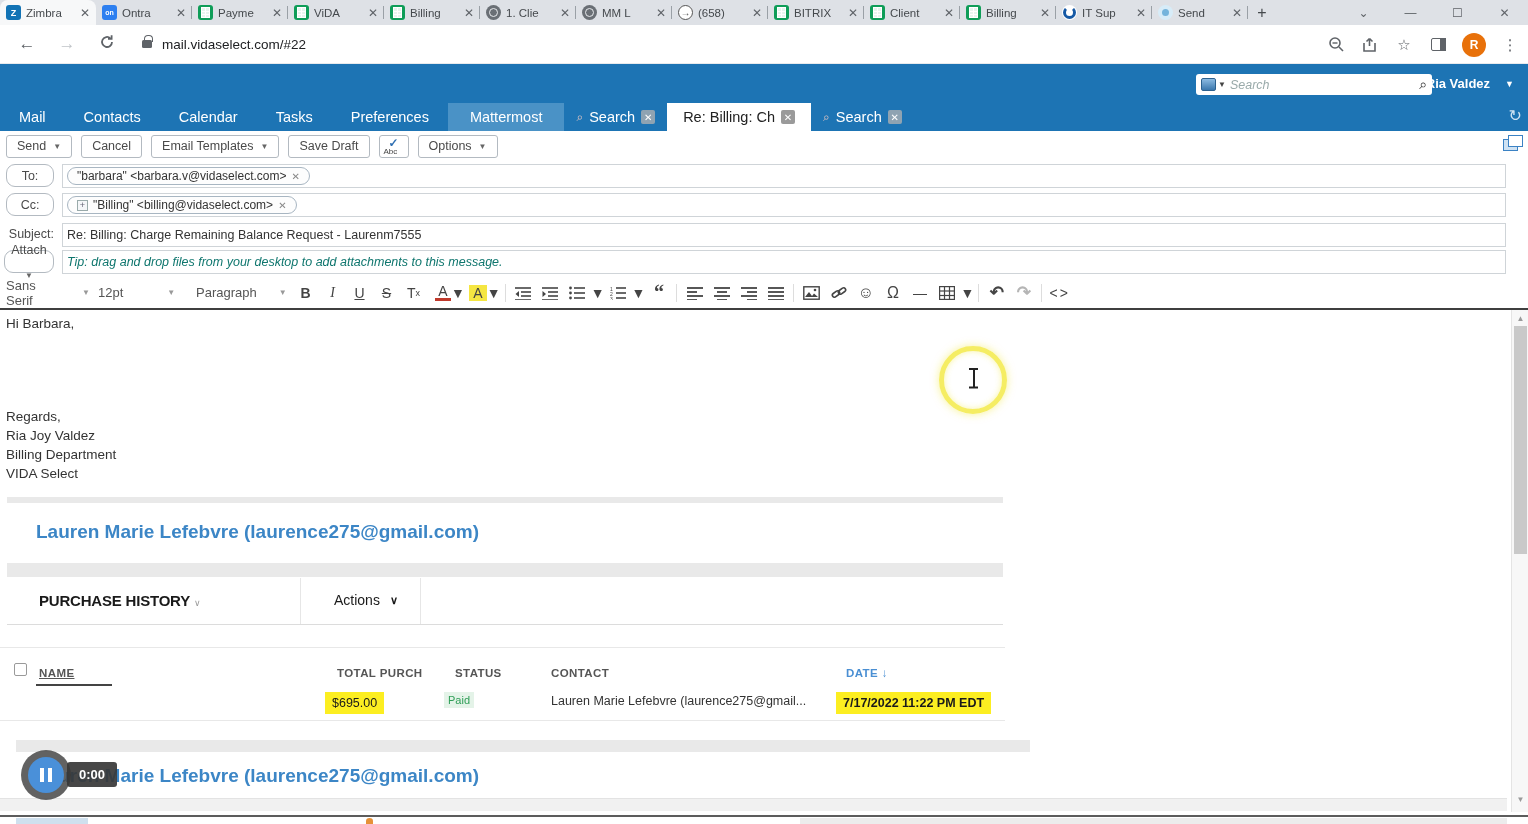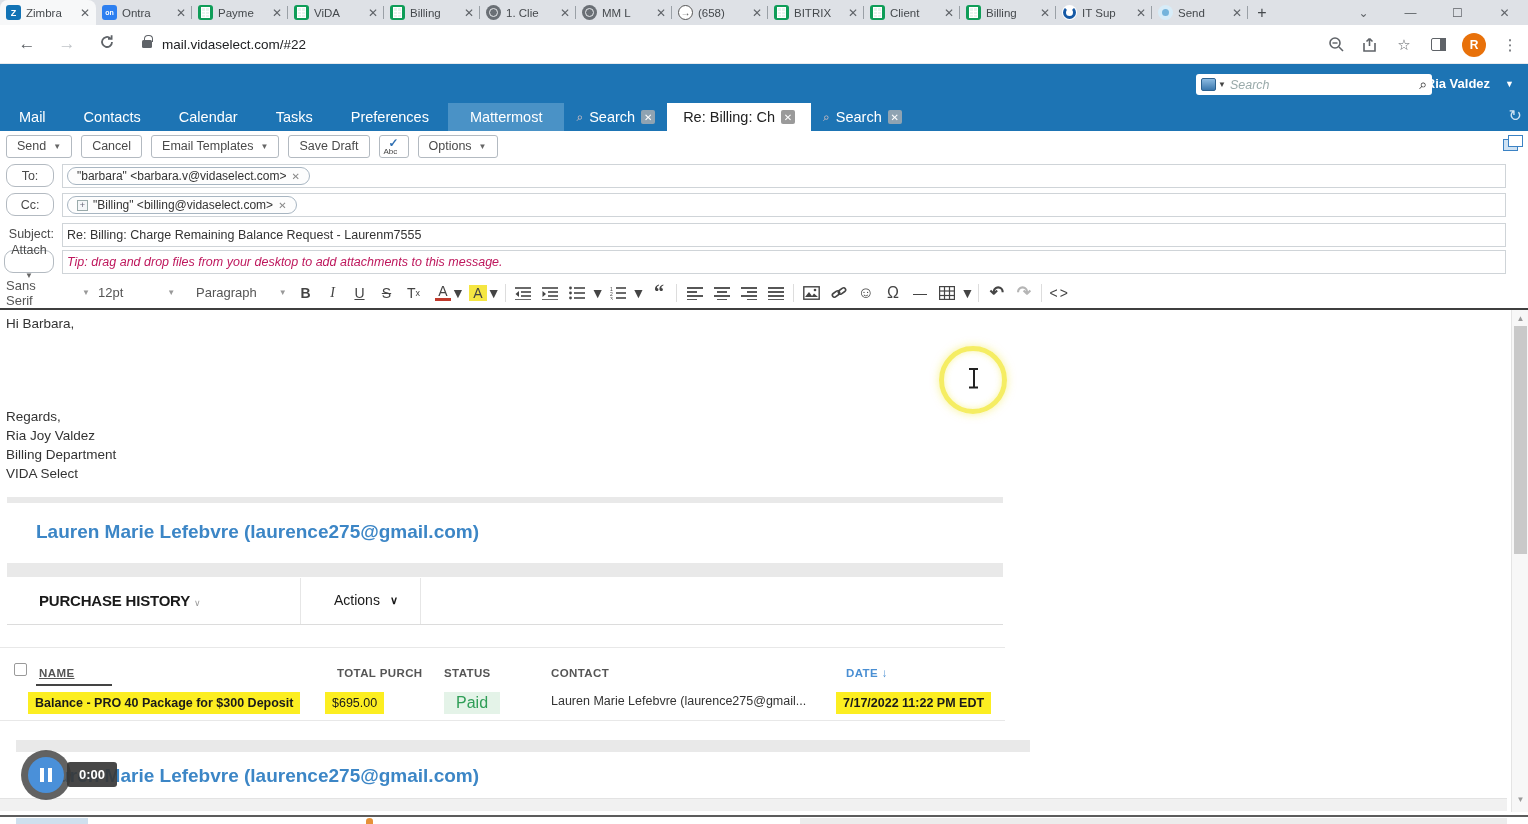--- a/index.html
+++ b/index.html
@@ -80,21 +80,21 @@
 
   
   .fieldrow { position:absolute; left:0; width:1528px; display:flex; align-items:flex-start; }
   .flabel-btn { width:48px; height:23px; margin-left:6px; border:1px solid #b3bac1; border-radius:9px; color:#4a4a4a; font-size:12.5px; background:#fff; display:flex; align-items:center; justify-content:center; }
   .flabel-txt { width:48px; margin-left:6px; text-align:right; color:#4a4a4a; font-size:12.5px; padding-top:4px; }
   .fbox { flex:1; margin:0 22px 0 8px; border:1px solid #cfd4d8; min-height:24px; display:flex; align-items:center; padding:1px 4px; }
   .chip { display:flex; align-items:center; gap:5px; border:1px solid #a8b6c2; border-radius:11px; background:#fdfdfd; padding:1px 9px; font-size:12px; color:#333; }
   .chip .cx { color:#888; font-size:10px; }
   .chip .expand { width:11px; height:11px; border:1px solid #9aa; font-size:9px; line-height:9px; text-align:center; color:#667; background:#f4f6f8; }
   .subjtext { font-size:12.5px; color:#333; }
-  .tip { font-size:12.5px; font-style:italic; color:#be185d; }
+  .tip { font-size:12.5px; font-style:italic; color:#0f766e; }
 
   
   .etoolbar { position:absolute; top:277px; left:0; width:1528px; height:31px; display:flex; align-items:center; color:#444; }
   .esel { display:flex; align-items:center; font-size:13px; color:#555; }
   .esel .dd { font-size:8px; color:#999; margin-left:26px; }
   .eic { min-width:27px; text-align:center; font-size:14px; display:inline-flex; align-items:center; justify-content:center; }
   .eic svg { display:block; }
   .esep { width:1px; height:18px; background:#ddd; margin:0 4px; }
   .darkline { position:absolute; top:308px; left:0; width:1528px; height:2px; background:#3f3f3f; }
 
@@ -110,21 +110,21 @@
   .actions { position:absolute; left:314px; top:14px; font-size:14px; color:#1a1a1a; display:flex; gap:10px; align-items:center;margin-left:13px; }
   .actions .chev { font-size:11px; font-weight:bold; }
   .thead { position:absolute; left:0; top:337px; width:1005px; border-top:1px solid #e8e8e8; height:42px; }
   .cbx { position:absolute; left:14px; top:15px; width:13px; height:13px; border:1.5px solid #9a9a9a; border-radius:2px; background:#fff; }
   .th { position:absolute; top:19px; font-size:11.5px; font-weight:bold; color:#555; letter-spacing:0.4px; }
   .th.date { color:#4a8fd3; }
   .nameline { position:absolute; left:36px; top:36px; width:76px; height:2px; background:#444; }
   .trow { position:absolute; left:0; top:379px; width:1005px; height:28px; font-size:12.5px; }
   .hl { background:#fcee21; padding:4px 7px; }
   .cell { position:absolute; top:3px; white-space:nowrap; }
-  .paid { background:#e4f3e8; color:#2f9e57; padding:2px 12px; font-size:16px; }
+  .paid { background:#e4f3e8; color:#2f9e57; padding:2px 4px; font-size:11px; }
   .rowline { position:absolute; left:0; top:410px; width:1005px; height:1px; background:#e8e8e8; }
 
   
   .bottomband { position:absolute; left:16px; top:430px; width:1014px; height:12px; background:#e9e9e9; }
   .band2 { position:absolute; left:0; top:488px; width:1507px; height:13px; background:#f1f1f1; border-top:1px solid #e3e3e3; }
 
   .pagebottomline { position:absolute; top:815px; left:0; width:1528px; height:2px; background:#5c5c5c; }
   .frag-blue { position:absolute; top:818px; left:16px; width:72px; height:6px; background:#cfe0ee; }
   .frag-orange { position:absolute; top:818px; left:366px; width:7px; height:6px; background:#e69138; border-radius:50% 50% 0 0; }
   .frag-gray { position:absolute; top:818px; left:800px; width:707px; height:6px; background:#ececec; }
@@ -543,28 +543,27 @@
     <span class="actions">
         <span>Actions</span>
         <span class="chev">∨</span>
       </span>
   </div>
 
   <div class="thead">
     <span class="cbx"></span>
     <span class="th" style="left:39px;text-decoration:underline;">NAME</span>
     <span class="th" style="left:337px;">TOTAL PURCH</span>
-    <span class="th" style="left:444px;">STATUS</span>
+    <span class="th" style="left:455px;">STATUS</span>
     <span class="th" style="left:551px;">CONTACT</span>
     <span class="th date" style="left:846px;"><span>DATE</span> <span>↓</span></span>
     <span class="nameline"></span>
   </div>
 
   <div class="trow">
-    <span class="cell hl" style="left:28px; font-weight:bold; color:#1a1a1a;">Balance - PRO 40 Package for $300 Deposit</span>
     <span class="cell hl" style="left:325px; color:#1a1a1a;">$695.00</span>
     <span class="cell paid" style="left:444px;">Paid</span>
     <span class="cell" style="left:551px; color:#333; padding-top:2px;">Lauren Marie Lefebvre (laurence275@gmail...</span>
     <span class="cell hl" style="left:836px; font-weight:bold; color:#1a1a1a;">7/17/2022 11:22 PM EDT</span>
   </div>
   <div class="rowline"></div>
 
   <div class="bottomband"></div>
   <div class="contacthead" style="top:455px;">Lauren Marie Lefebvre (laurence275@gmail.com)</div>
   <div class="band2"></div>

